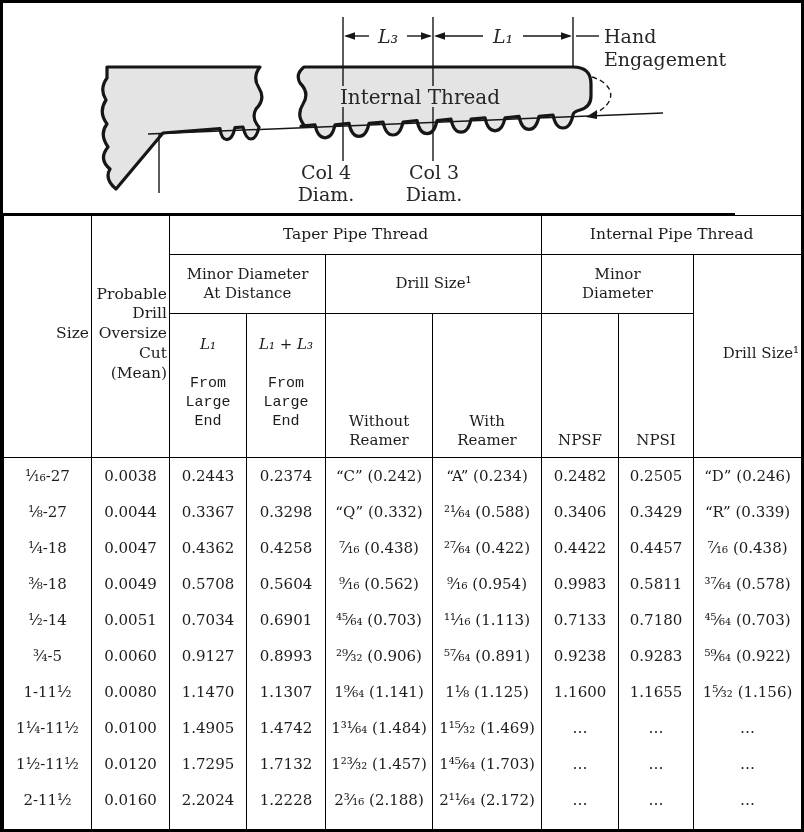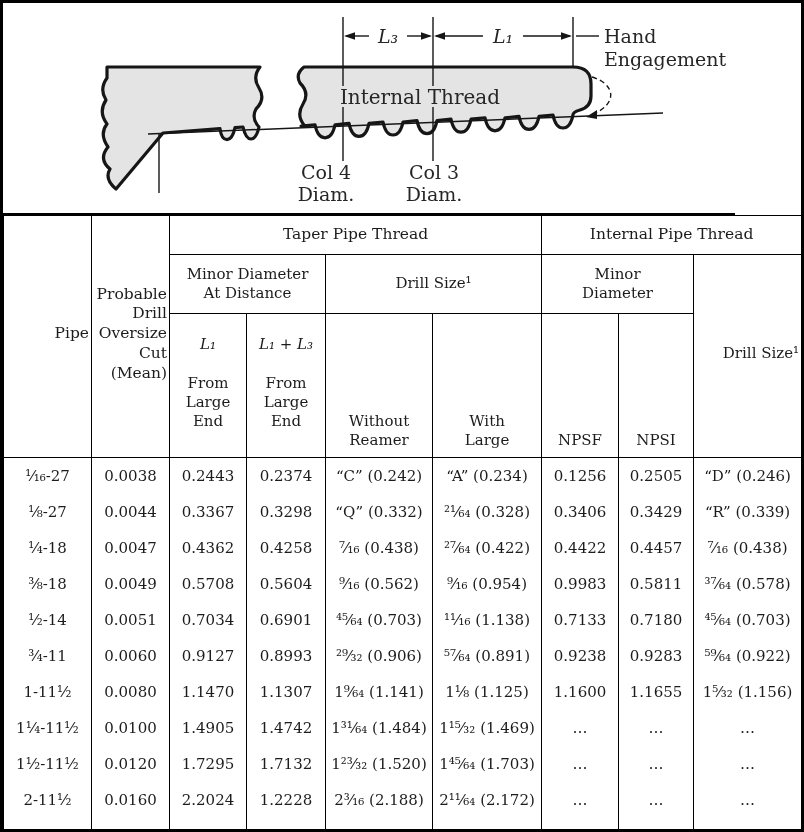--- a/index.html
+++ b/index.html
@@ -26,21 +26,21 @@
   #spec th{
     border:1px solid #000;font-weight:normal;text-align:center;
     white-space:pre-line;font-size:15px;line-height:1.28;
     padding:2px 2px;
   }
   #spec tr.hrow1 th{height:34px;vertical-align:middle;font-size:15.5px;}
   #spec tr.hrow2 th{height:54px;vertical-align:middle;}
   #spec tr.hrow3 th{height:84px;vertical-align:bottom;padding-bottom:7px;}
   #spec th.vspan{vertical-align:bottom;padding-bottom:7px;text-align:right;}
   #spec th .sym{display:block;font-style:italic;}
-  #spec th .rest{display:block;white-space:pre-line;}
+  #spec th .rest{display:block;white-space:pre-line;font-family:Liberation Mono, monospace;}
   #spec td{
     border-left:1px solid #000;border-right:1px solid #000;
     border-top:none;border-bottom:none;
     height:36px;text-align:center;vertical-align:middle;
     font-size:15px;padding:0 2px;overflow:hidden;
   }
 </style>
 </head>
 <body>
 
@@ -116,21 +116,21 @@
         <col style="width:77px">
       <col style="width:79px">
         <col style="width:107px">
         <col style="width:109px">
       <col style="width:77px">
         <col style="width:75px">
         <col style="width:108px">
     </colgroup>
     <thead>
       <tr class="hrow1">
-        <th rowspan="3" class="vspan">Pipe</th>
+        <th rowspan="3" class="vspan">Size</th>
         <th rowspan="3" class="vspan">Probable
 Drill
 Oversize
 Cut
 (Mean)</th>
         <th colspan="4">Taper Pipe Thread</th>
         <th colspan="3">Internal Pipe Thread</th>
       </tr>
       <tr class="hrow2">
         <th colspan="2">Minor Diameter
@@ -149,44 +149,44 @@
         </th>
         <th>
           <span class="sym">L₁ + L₃</span>
           <span class="rest">From
 Large
 End</span>
         </th>
         <th>Without
 Reamer</th>
         <th>With
-Large</th>
+Reamer</th>
         <th>NPSF</th>
         <th>NPSI</th>
       </tr>
     </thead>
     <tbody>
         <tr>
           <td>¹⁄₁₆-27</td>
           <td>0.0038</td>
           <td>0.2443</td>
           <td>0.2374</td>
           <td>“C” (0.242)</td>
           <td>“A” (0.234)</td>
-          <td>0.1256</td>
+          <td>0.2482</td>
           <td>0.2505</td>
           <td>“D” (0.246)</td>
         </tr>
         <tr>
           <td>¹⁄₈-27</td>
           <td>0.0044</td>
           <td>0.3367</td>
           <td>0.3298</td>
           <td>“Q” (0.332)</td>
-          <td>²¹⁄₆₄ (0.328)</td>
+          <td>²¹⁄₆₄ (0.588)</td>
           <td>0.3406</td>
           <td>0.3429</td>
           <td>“R” (0.339)</td>
         </tr>
         <tr>
           <td>¹⁄₄-18</td>
           <td>0.0047</td>
           <td>0.4362</td>
           <td>0.4258</td>
           <td>⁷⁄₁₆ (0.438)</td>
@@ -205,27 +205,27 @@
           <td>0.9983</td>
           <td>0.5811</td>
           <td>³⁷⁄₆₄ (0.578)</td>
         </tr>
         <tr>
           <td>¹⁄₂-14</td>
           <td>0.0051</td>
           <td>0.7034</td>
           <td>0.6901</td>
           <td>⁴⁵⁄₆₄ (0.703)</td>
-          <td>¹¹⁄₁₆ (1.138)</td>
+          <td>¹¹⁄₁₆ (1.113)</td>
           <td>0.7133</td>
           <td>0.7180</td>
           <td>⁴⁵⁄₆₄ (0.703)</td>
         </tr>
         <tr>
-          <td>³⁄₄-11</td>
+          <td>³⁄₄-5</td>
           <td>0.0060</td>
           <td>0.9127</td>
           <td>0.8993</td>
           <td>²⁹⁄₃₂ (0.906)</td>
           <td>⁵⁷⁄₆₄ (0.891)</td>
           <td>0.9238</td>
           <td>0.9283</td>
           <td>⁵⁹⁄₆₄ (0.922)</td>
         </tr>
         <tr>
@@ -248,21 +248,21 @@
           <td>1¹⁵⁄₃₂ (1.469)</td>
           <td>…</td>
           <td>…</td>
           <td>…</td>
         </tr>
         <tr>
           <td>1¹⁄₂-11¹⁄₂</td>
           <td>0.0120</td>
           <td>1.7295</td>
           <td>1.7132</td>
-          <td>1²³⁄₃₂ (1.520)</td>
+          <td>1²³⁄₃₂ (1.457)</td>
           <td>1⁴⁵⁄₆₄ (1.703)</td>
           <td>…</td>
           <td>…</td>
           <td>…</td>
         </tr>
         <tr>
           <td>2-11¹⁄₂</td>
           <td>0.0160</td>
           <td>2.2024</td>
           <td>1.2228</td>

